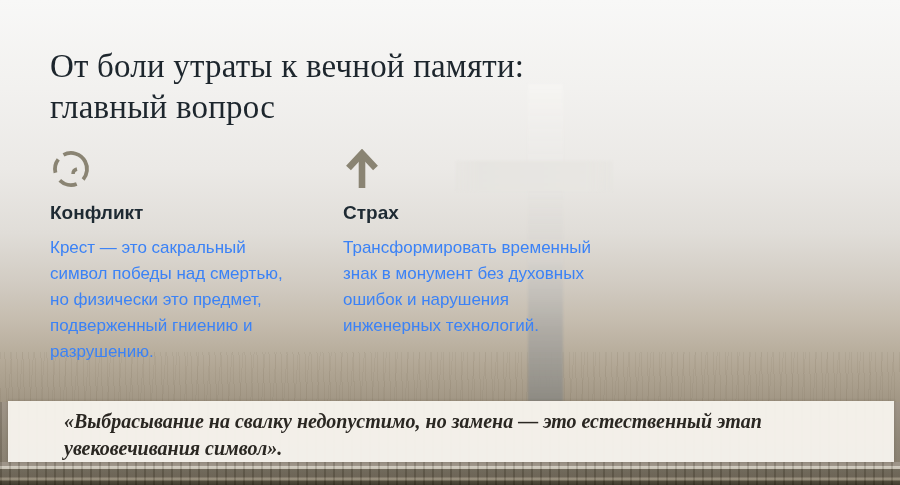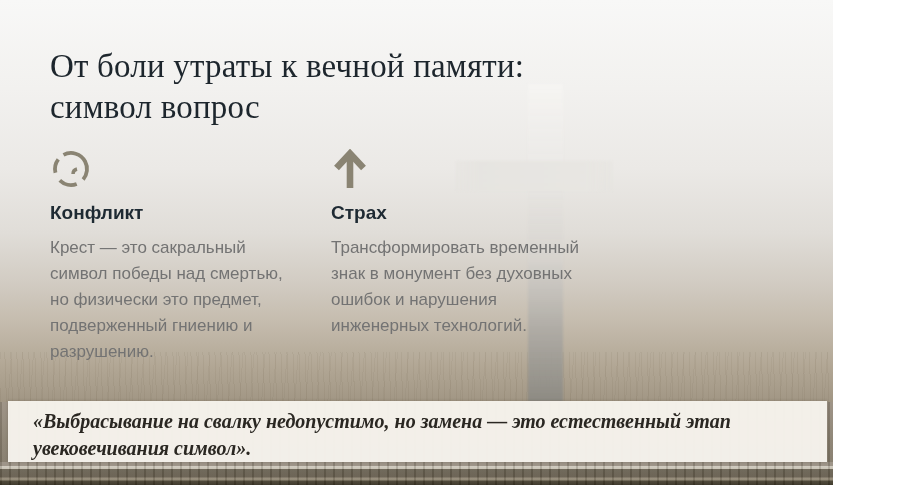--- a/index.html
+++ b/index.html
@@ -1,17 +1,17 @@
 <!DOCTYPE html>
 <html><head>
 <meta charset="utf-8">
 <style>
   html,body { margin:0; padding:0; background:#ffffff; }
   .slide {
-    position:relative; width:833px; height:485px; overflow:hidden;
+    position:relative; width:900px; height:485px; overflow:hidden;
     font-family:"Liberation Sans", sans-serif;
   }
 
   
   .bg-sky {
     position:absolute; left:0; top:0; width:900px; height:402px;
     background:linear-gradient(180deg,
       #f8f8f7 0%, #f2f1ef 22%, #ebe9e6 42%, #e0ddd8 58%,
       #d2ccc3 70%, #c5bcae 80%, #b2a795 91%, #a19684 100%);
   }
@@ -52,54 +52,54 @@
   }
 
   
   .content { position:absolute; left:0; top:0; width:800px; padding:46px 50px 0; }
   .title {
     margin:0; font-family:"Liberation Serif", serif; font-weight:400;
     font-size:33px; line-height:41px; color:#1d262d; letter-spacing:.2px;
   }
   .columns {
     display:grid; grid-template-columns:250px 250px 250px;
-    column-gap:31px; margin-top:19px;
+    column-gap:43px; margin-top:19px;
   }
   .icon-box { height:44px; display:flex; align-items:center; margin-bottom:12px; }
   .col-heading {
     margin:0 0 12px; font-size:19px; line-height:20px; font-weight:700; color:#1e2a33;
   }
-  .col-body { margin:0; font-size:17px; line-height:26px; color:#737373; }
+  .col-body { margin:0; font-size:17px; line-height:26px; color:#3b82f6; }
 
   
   .quote-band {
     position:absolute; left:8px; right:6px; top:401px; height:61px;
     background:rgba(246,243,236,.97);
     box-shadow:0 0 3px rgba(60,50,35,.25);
   }
   .quote {
-    padding:7px 20px 0 25px;
+    padding:7px 20px 0 56px;
     font-family:"Liberation Serif", serif; font-style:italic; font-weight:700;
     font-size:20px; line-height:27px; color:#2a2722;
   }
 </style>
 </head>
 <body>
 
 <div class="slide">
 
   <div class="bg-sky"></div>
   <div class="grass-texture"></div>
   <div class="ground"></div>
 
   <div class="cross-v"></div>
   <div class="cross-h"></div>
 
   <div class="content">
-    <h1 class="title"><span>От боли утраты к вечной памяти:</span><br><span>символ вопрос</span></h1>
+    <h1 class="title"><span>От боли утраты к вечной памяти:</span><br><span>главный вопрос</span></h1>
 
     <div class="columns">
 
       <div class="column">
         <div class="icon-box">
           <svg width="42" height="42" viewBox="0 0 42 42">
             <circle cx="21" cy="21" r="16" fill="none" stroke="#8a8473" stroke-width="3.8" stroke-dasharray="44 8 18 9 14 8" transform="rotate(-118 21 21)"></circle>
             <path d="M27 21 q-4 1 -4 5" fill="none" stroke="#8a8473" stroke-width="3.4"></path>
           </svg>
         </div>

